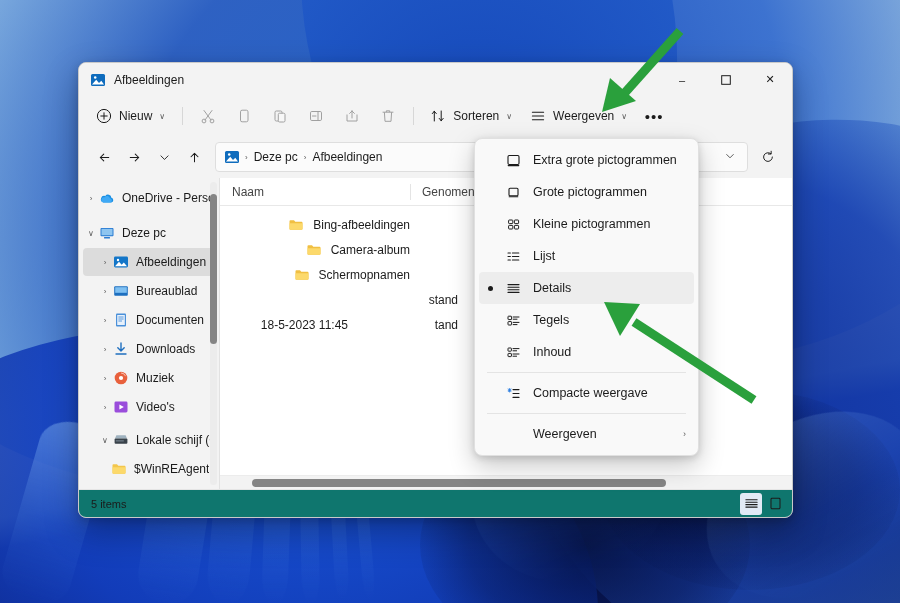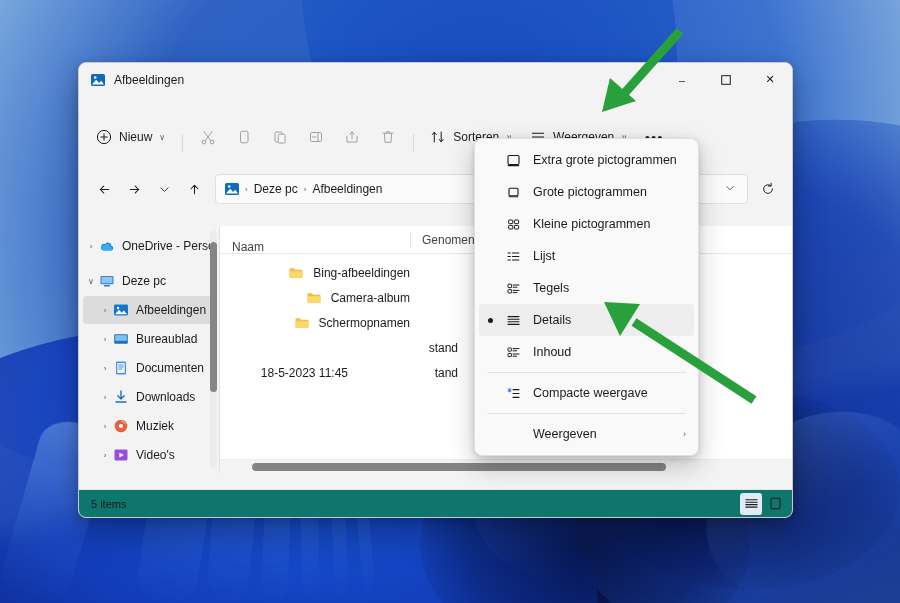--- a/index.html
+++ b/index.html
@@ -50,21 +50,21 @@
   
   #window {
     position: absolute;
     left: 78px; top: 62px;
     width: 715px; height: 456px;
     background: #f3f3f3;
     border-radius: 8px;
     border: 1px solid #c9c9c9;
     box-shadow: 0 14px 34px rgba(0,0,0,0.30), 0 3px 10px rgba(0,0,0,0.18);
     overflow: hidden;
-    display: flex; flex-direction: column; gap: 16px;
+    display: flex; flex-direction: column;
   }
   
   .titlebar {
     height: 33px; flex: 0 0 33px;
     display: flex; align-items: center;
     background: #f3f3f3;
     padding-left: 11px;
     position: relative;
   }
   .title-icon { width: 16px; height: 16px; margin-right: 8px; flex:0 0 16px; }
@@ -72,21 +72,21 @@
   .wincontrols { position: absolute; right: 0; top: 0; height: 33px; display: flex; }
   .wcbtn {
     width: 44px; height: 33px;
     display: flex; align-items: center; justify-content: center;
     font-size: 11px; color: #1b1b1b;
   }
 
   
   .toolbar {
     height: 40px; flex: 0 0 40px;
-    display: flex; align-items: flex-end;
+    display: flex; align-items: center;
     background: #f3f3f3;
     padding: 0 10px;
     gap: 2px;
   }
   .tb-new {
     display: flex; align-items: center; gap: 7px;
     height: 30px; padding: 0 9px 0 7px;
     border-radius: 4px; font-size: 12px; color: #1b1b1b;
   }
   .tb-ico {
@@ -189,21 +189,21 @@
   }
   .col {
     padding-left: 12px; height: 28px;
     display: flex; align-items: center;
     position: relative;
   }
   .col + .col::before {
     content: ''; position: absolute; left: 0; top: 6px; bottom: 6px;
     width: 1px; background: #e4e4e4;
   }
-  .col-name { width: 190px; flex: 0 0 190px; align-items: flex-end; }
+  .col-name { width: 190px; flex: 0 0 190px; }
   .col-date { width: 128px; flex: 0 0 128px; }
   .col-type { width: 110px; flex: 0 0 110px; }
   .sort-caret {
     position: absolute; left: 86px; top: -4px;
     font-size: 9px; color: #777;
   }
   .frow {
     display: flex; align-items: center;
     height: 25px;
     font-size: 12px; color: #1b1b1b;
@@ -665,45 +665,45 @@
       <span class="mi-ico">
         <svg width="17" height="17" viewBox="0 0 17 17">
           <path d="M3 5 H5.4 M7.4 5 H13.8" stroke="#1b1b1b" stroke-width="1.1" stroke-linecap="round"></path>
           <path d="M3 8.5 H5.4 M7.4 8.5 H13.8" stroke="#1b1b1b" stroke-width="1.1" stroke-linecap="round"></path>
           <path d="M3 12 H5.4 M7.4 12 H13.8" stroke="#1b1b1b" stroke-width="1.1" stroke-linecap="round"></path>
         </svg>
       </span>
       <span class="mi-label">Lijst</span>
     </div>
 
+    <div class="mi checked">
+      <span class="mi-bullet">
+          <span class="dot"></span>
+        </span>
+      <span class="mi-ico">
+        <svg width="17" height="17" viewBox="0 0 17 17">
+          <path d="M3 4.6 H14 M3 7.2 H14 M3 9.8 H14 M3 12.4 H14" stroke="#1b1b1b" stroke-width="1.1" stroke-linecap="round"></path>
+        </svg>
+      </span>
+      <span class="mi-label">Details</span>
+    </div>
+
     <div class="mi">
       <span class="mi-bullet"></span>
       <span class="mi-ico">
         <svg width="17" height="17" viewBox="0 0 17 17">
           <rect x="3" y="4.2" width="3.6" height="3.4" rx="0.6" fill="none" stroke="#1b1b1b" stroke-width="1"></rect>
           <path d="M8.2 5 H14 M8.2 7.2 H12" stroke="#1b1b1b" stroke-width="1" stroke-linecap="round"></path>
           <rect x="3" y="9.6" width="3.6" height="3.4" rx="0.6" fill="none" stroke="#1b1b1b" stroke-width="1"></rect>
           <path d="M8.2 10.4 H14 M8.2 12.6 H12" stroke="#1b1b1b" stroke-width="1" stroke-linecap="round"></path>
         </svg>
       </span>
       <span class="mi-label">Tegels</span>
     </div>
 
-    <div class="mi checked">
-      <span class="mi-bullet">
-          <span class="dot"></span>
-        </span>
-      <span class="mi-ico">
-        <svg width="17" height="17" viewBox="0 0 17 17">
-          <path d="M3 4.6 H14 M3 7.2 H14 M3 9.8 H14 M3 12.4 H14" stroke="#1b1b1b" stroke-width="1.1" stroke-linecap="round"></path>
-        </svg>
-      </span>
-      <span class="mi-label">Details</span>
-    </div>
-
     <div class="mi">
       <span class="mi-bullet"></span>
       <span class="mi-ico">
         <svg width="17" height="17" viewBox="0 0 17 17">
           <rect x="3" y="4" width="3.4" height="3.2" rx="0.6" fill="none" stroke="#1b1b1b" stroke-width="1"></rect>
           <rect x="3" y="9.4" width="3.4" height="3.2" rx="0.6" fill="none" stroke="#1b1b1b" stroke-width="1"></rect>
           <path d="M8 4.6 H14 M8 6.8 H11.6" stroke="#1b1b1b" stroke-width="1" stroke-linecap="round"></path>
           <path d="M8 10 H14 M8 12.2 H11.6" stroke="#1b1b1b" stroke-width="1" stroke-linecap="round"></path>
         </svg>
       </span>

